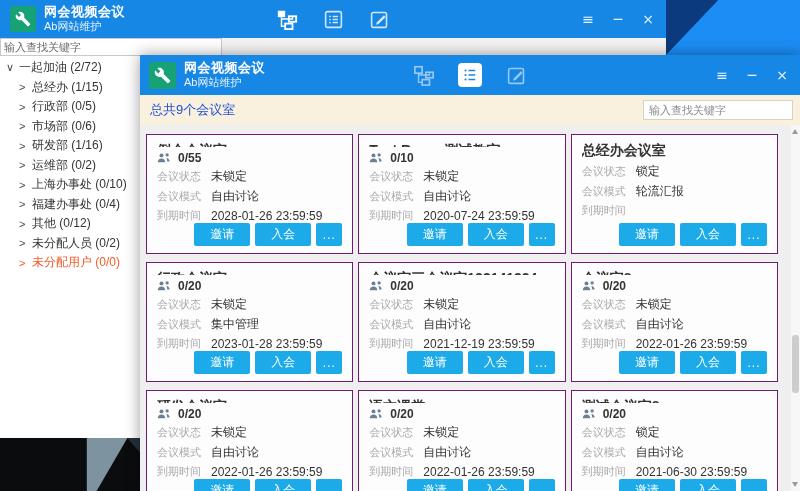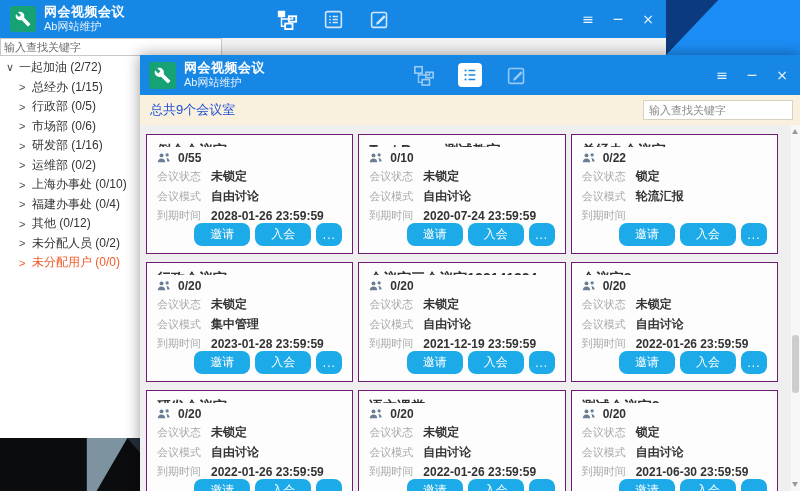--- a/index.html
+++ b/index.html
@@ -65,24 +65,24 @@
     padding:9px 22px 0 6px; display:grid; grid-template-columns:repeat(3,1fr);
     gap:8px 5px; grid-auto-rows:120px; overflow:hidden; }
   .card { background:#fdfdfd; border:1px solid #701a75; padding:6px 10px 7px 10px;
     display:flex; flex-direction:column; overflow:hidden; }
   .card-title { font-size:14px; font-weight:bold; color:#333; white-space:nowrap; overflow:hidden;
     text-overflow:ellipsis; margin-top:1px; }
   .occ-row { display:flex; align-items:center; gap:6px; margin-top:4px; }
   .occ-count { font-size:12px; font-weight:bold; color:#333; }
   .info-row { display:flex; align-items:center; margin-top:3px; }
   .info-label { width:54px; flex:0 0 auto; font-size:11px; color:#a9a9a9; }
-  .info-value { font-size:12px; font-weight:bold; color:#333; white-space:nowrap; }
+  .info-value { font-size:12px; font-weight:normal; color:#333; white-space:nowrap; }
   .btn-row { margin-top:auto; display:flex; justify-content:flex-end; gap:5px; }
   .card-btn { background:#1caae9; color:#fff; border:none; font-size:12px; padding:3px 0;
-    width:56px; text-align:center; border-radius:8px; cursor:pointer;
+    width:56px; text-align:center; border-radius:2px; cursor:pointer;
     font-family:"Liberation Sans","DejaVu Sans",sans-serif; }
   .card-btn.more { width:26px; letter-spacing:1px; }
 
   
   .scrollbar { position:absolute; right:0; top:70px; width:9px; height:366px; background:#f7f7f7; }
   .sb-arrow { position:absolute; left:1px; width:0; height:0; border-left:3.5px solid transparent; border-right:3.5px solid transparent; }
   .sb-arrow.up { top:4px; border-bottom:5px solid #9a9a9a; }
   .sb-arrow.down { bottom:4px; border-top:5px solid #9a9a9a; }
   .sb-thumb { position:absolute; left:1px; top:210px; width:7px; height:58px; background:#cdcdcd; border-radius:3px; }
 </style>
@@ -309,31 +309,20 @@
     </div>
     <div class="btn-row">
       <button class="card-btn">邀请</button>
       <button class="card-btn">入会</button>
       <button class="card-btn more">...</button>
     </div>
   </div>
 
   <div class="card">
     <div class="card-title">总经办会议室</div>
-    <div class="occ-row">
-      <svg width="15" height="12" viewBox="0 0 20 15">
-              <g fill="#6a7f95">
-                <circle cx="6" cy="4" r="2.6"></circle>
-                <path d="M1 13c0-3 2.2-5 5-5s5 2 5 5z"></path>
-                <circle cx="13.5" cy="3.4" r="2.2"></circle>
-                <path d="M12.5 7.6c2.4.1 4.3 1.9 4.3 4.4h-3.2c0-1.8-.4-3.3-1.1-4.4z"></path>
-              </g>
-            </svg>
-      <span class="occ-count">0/22</span>
-    </div>
     <div class="info-row">
       <span class="info-label">会议状态</span>
       <span class="info-value">锁定</span>
     </div>
     <div class="info-row">
       <span class="info-label">会议模式</span>
       <span class="info-value">轮流汇报</span>
     </div>
     <div class="info-row">
       <span class="info-label">到期时间</span>

